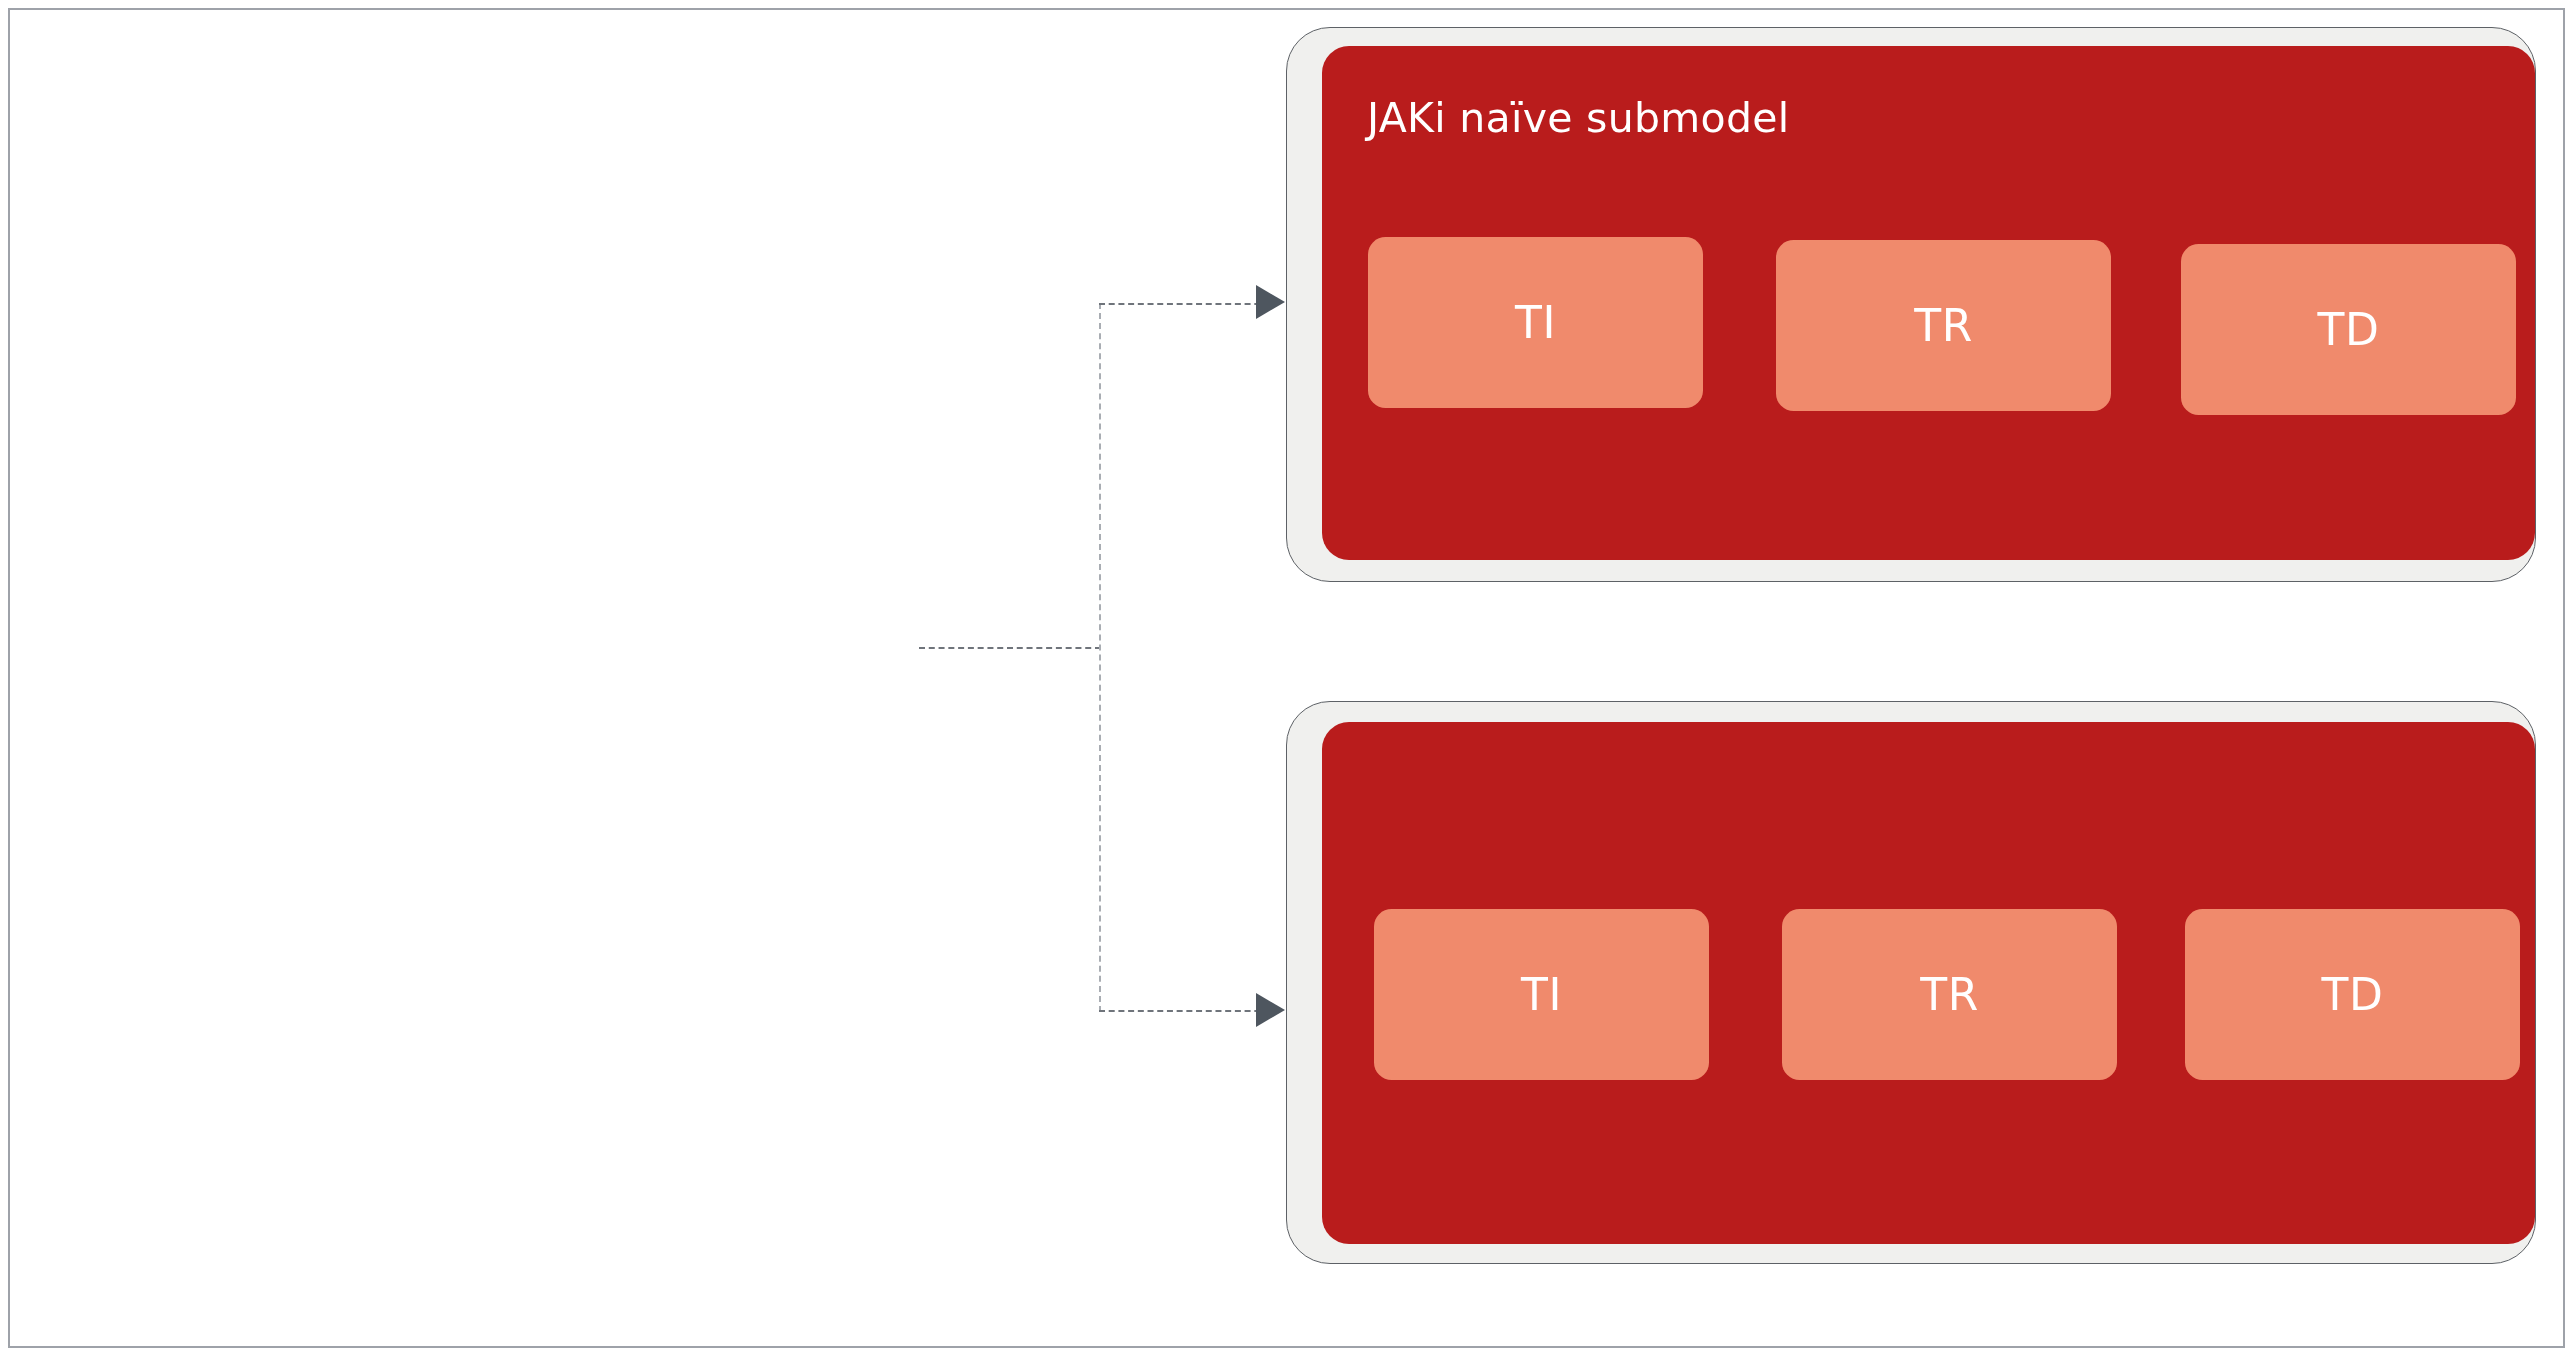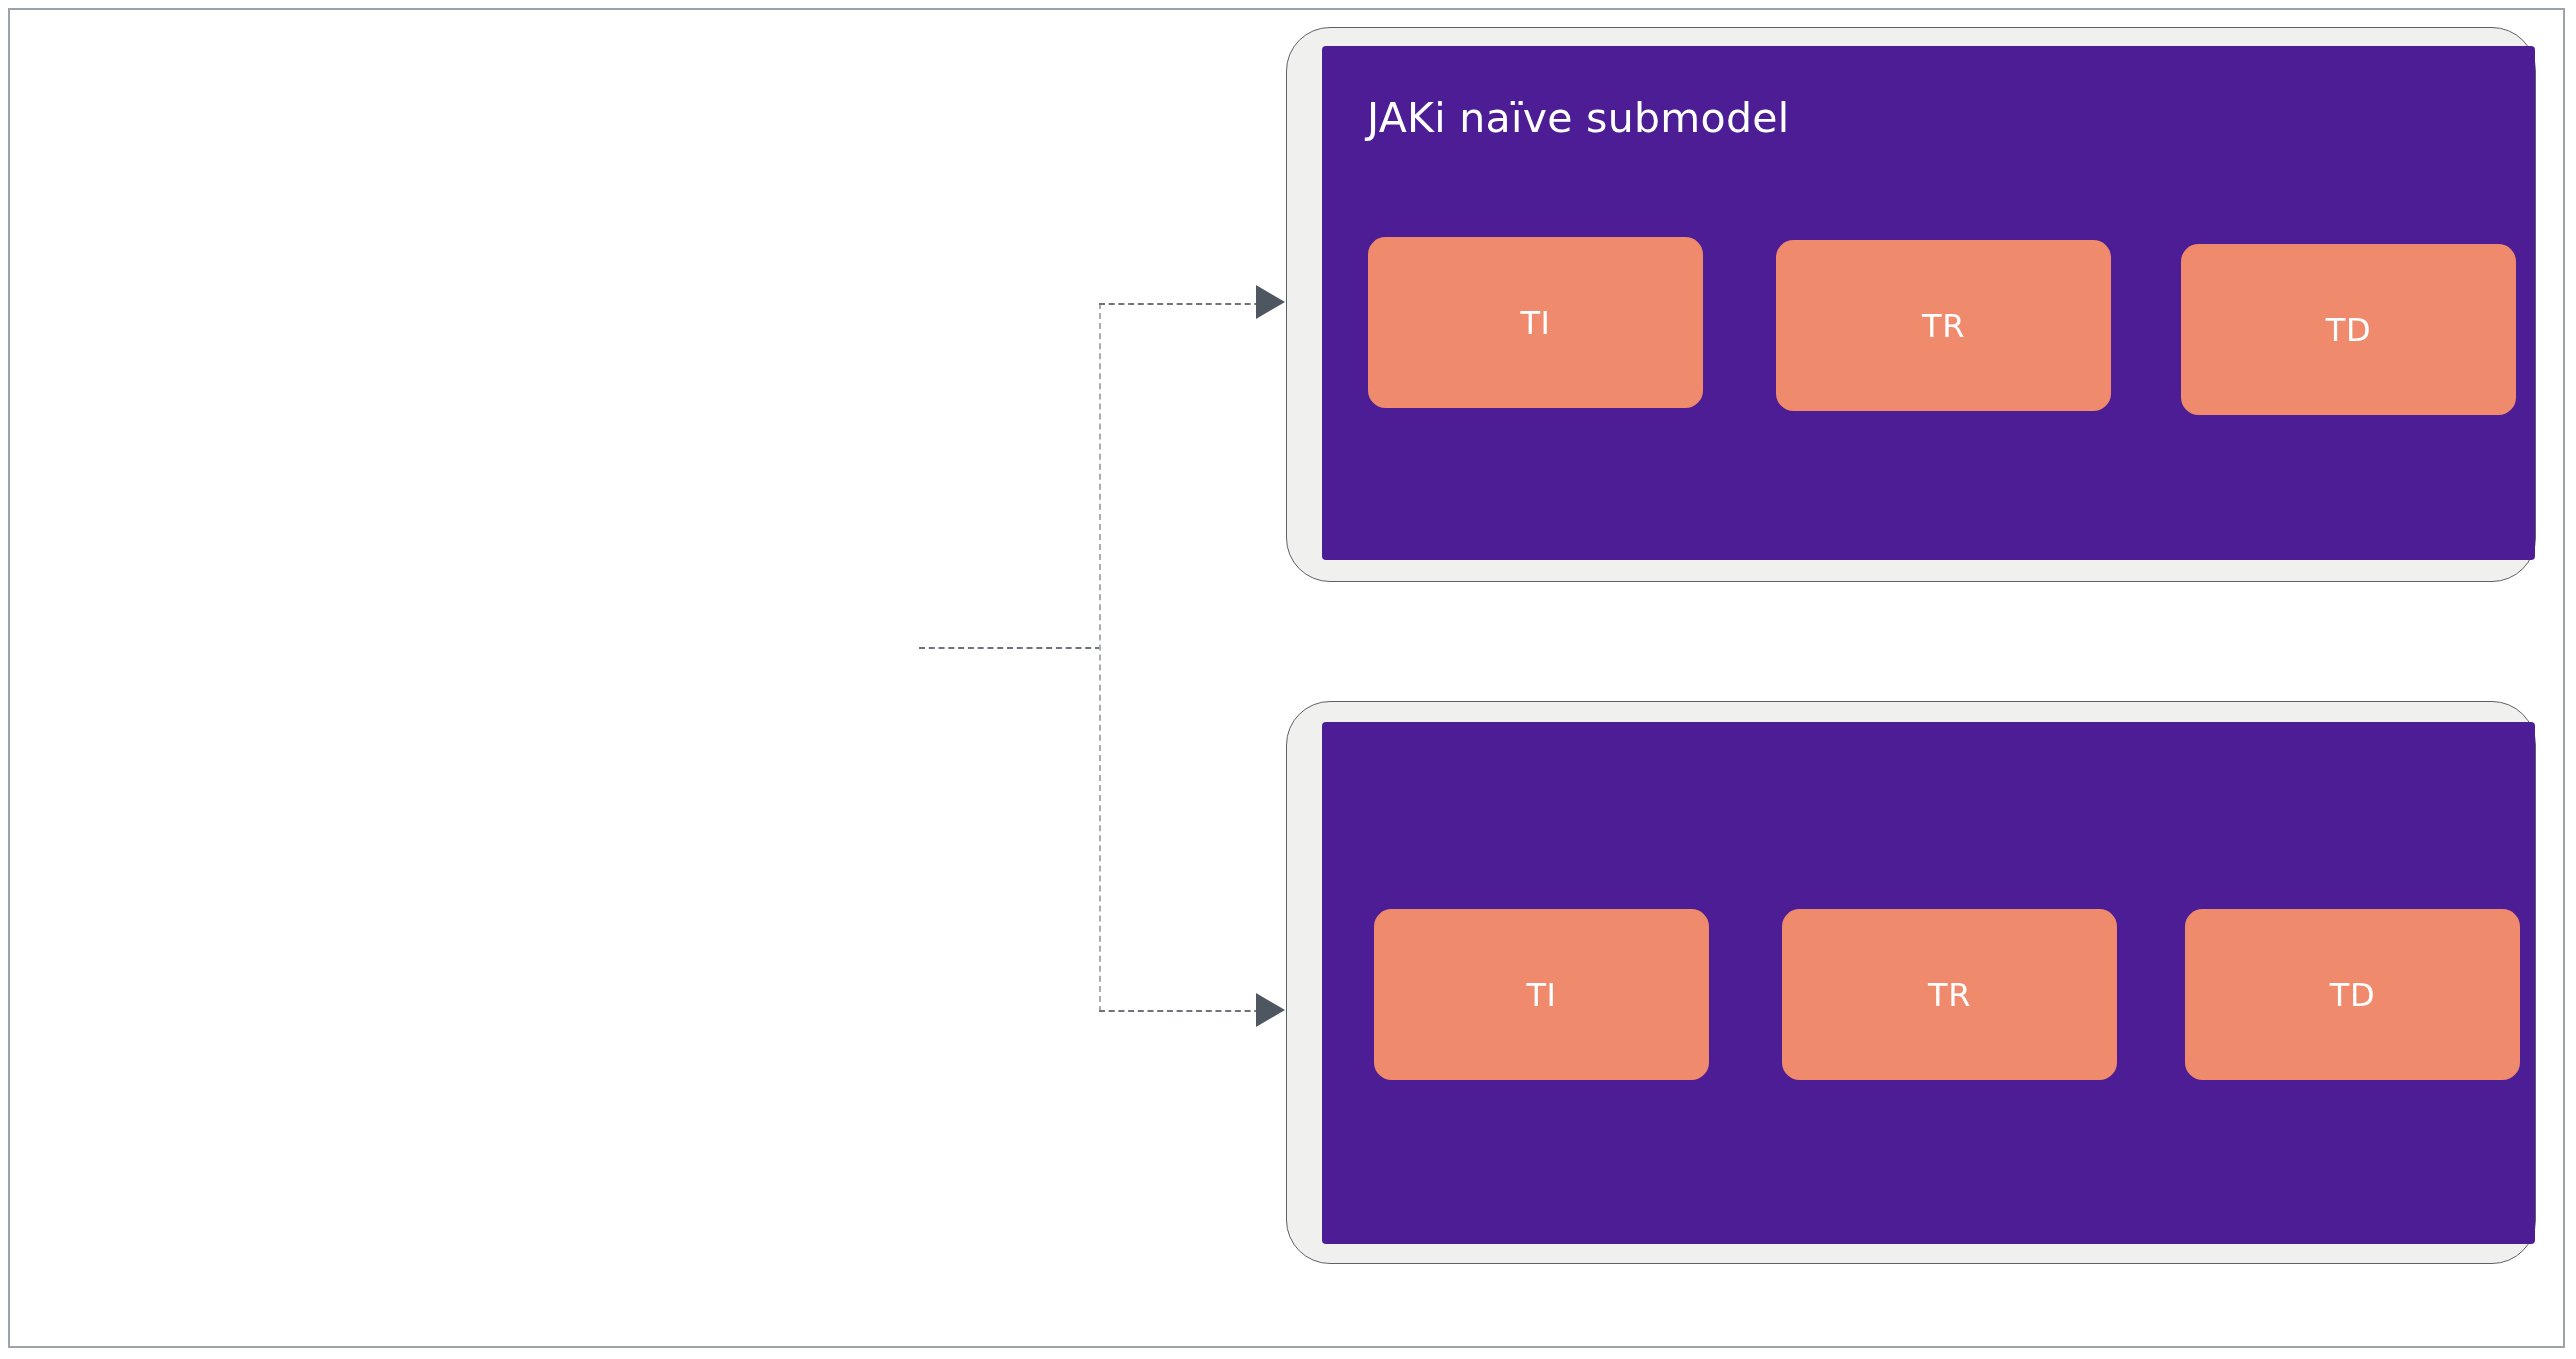--- a/index.html
+++ b/index.html
@@ -73,22 +73,22 @@
   
   .group-outer {
     position: absolute;
     background: #f0f0ee;
     border: 1.8px solid #5d6166;
     border-radius: 44px;
     box-sizing: border-box;
   }
   .group-inner {
     position: absolute;
-    background: #4c1d95;
-    border-radius: 4px;
+    background: #b91c1c;
+    border-radius: 27px;
     box-sizing: border-box;
     text-decoration: underline;
   }
   .group-title {
     position: absolute;
     color: #ffffff;
     font-size: 41px;
     white-space: nowrap;
     letter-spacing: 0.3px;
   }
@@ -98,21 +98,21 @@
     position: absolute;
     background: #f08a6c;
     border-radius: 17.6px;
     box-sizing: border-box;
     display: flex;
     align-items: center;
     justify-content: center;
   }
   .leaf .leaf-label {
     color: #ffffff;
-    font-size: 32px;
+    font-size: 44px;
     letter-spacing: 0.6px;
   }
 </style>
 </head>
 <body>
 
 <div id="page">
 
   <div class="page-frame"></div>
 

